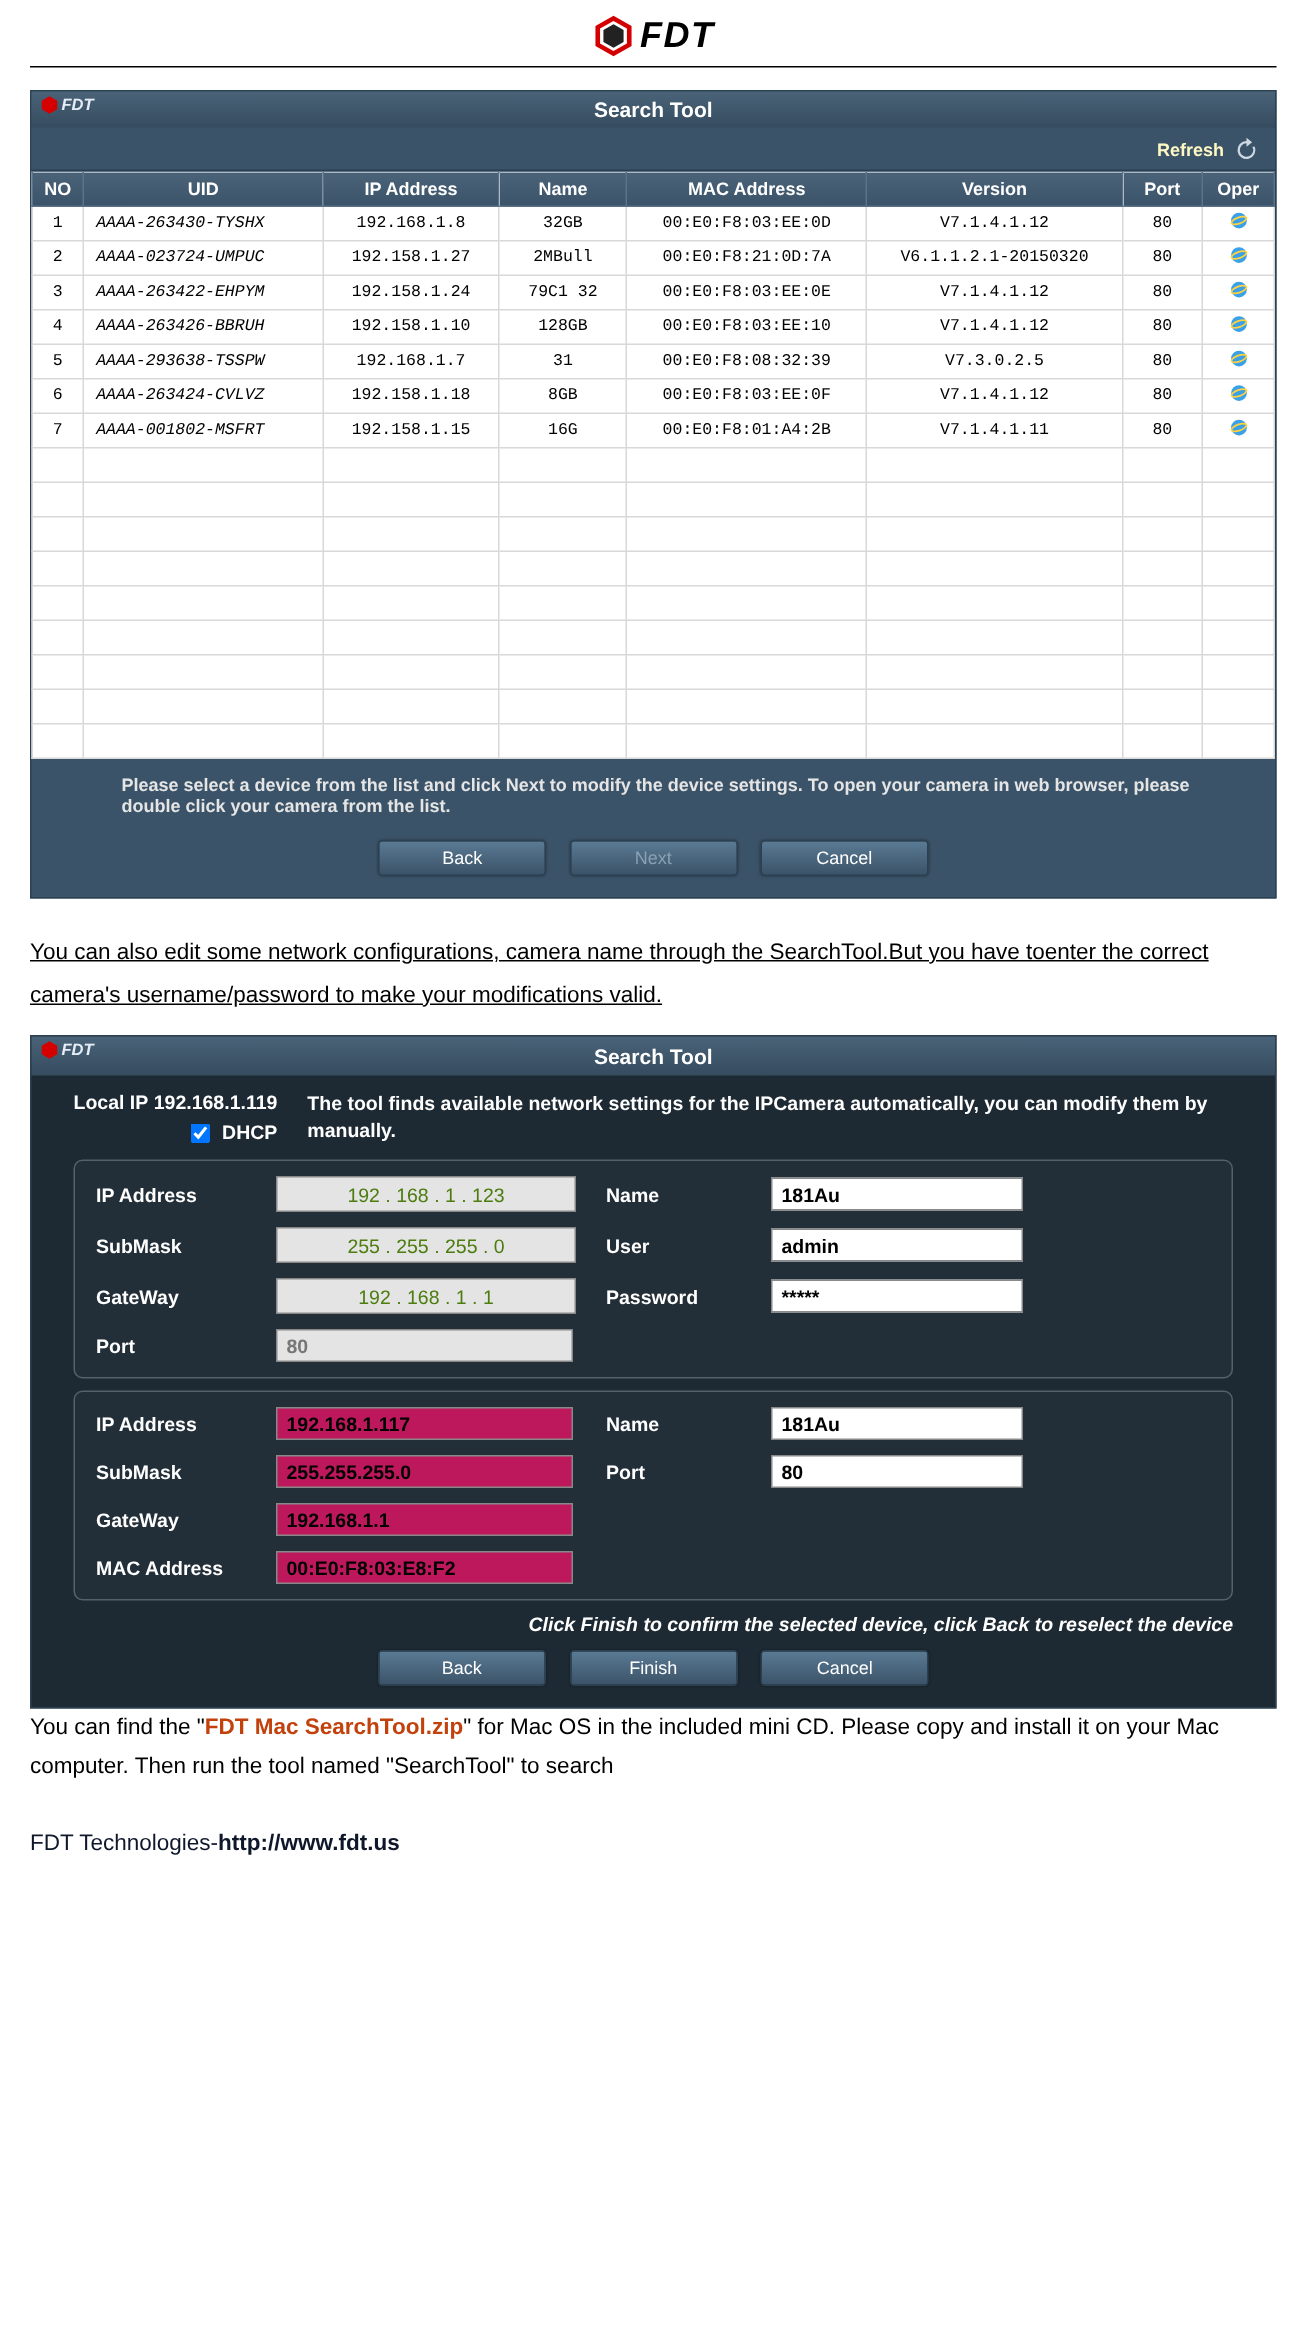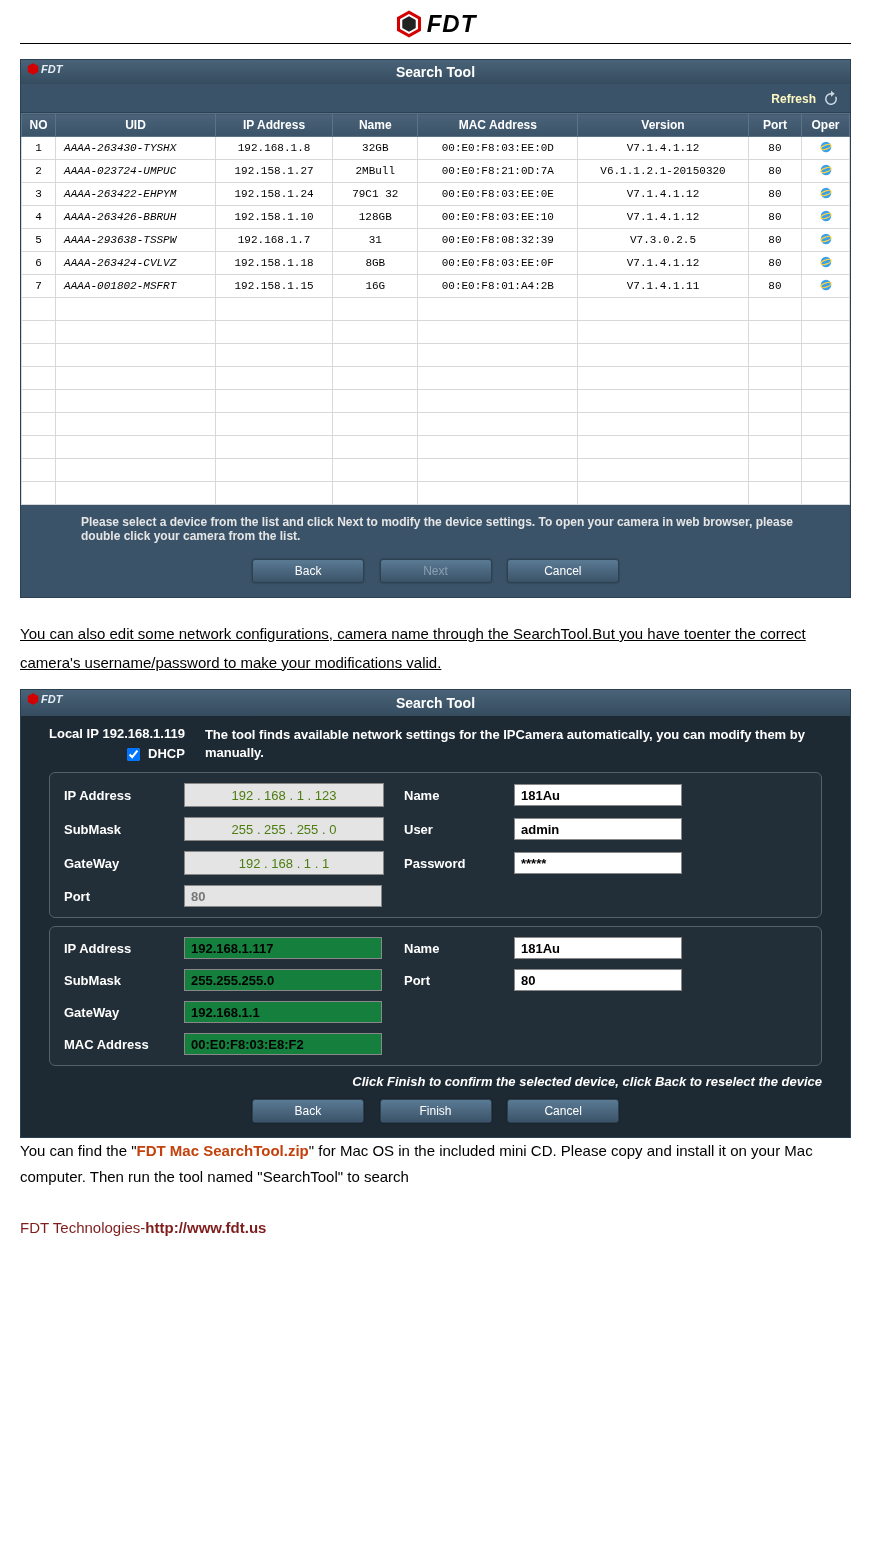--- a/index.html
+++ b/index.html
@@ -196,21 +196,21 @@
     border: 1px solid #888;
     height: 22px;
     padding: 0 6px;
     width: 168px;
     font-weight: bold;
     font-size: 13px;
     font-family: Arial, sans-serif;
     box-sizing: border-box;
   }
   .tfield2 {
-    background: #15803d;
+    background: #be185d;
     color: #000;
     border: 1px solid #888;
     height: 22px;
     padding: 0 6px;
     width: 198px;
     font-weight: bold;
     font-size: 13px;
     font-family: Arial, sans-serif;
     box-sizing: border-box;
   }
@@ -224,21 +224,21 @@
     font-weight: bold;
     font-size: 16px;
     margin-top: 32px;
     margin-bottom: 2px;
   }
   .arial { font-family: Arial, sans-serif; }
   .footer {
     margin-top: 30px;
     font-size: 15px;
   }
-  .red { color: #7f1d1d; }
+  .red { color: #0f172a; }
   .bluebold { color: #c2410c; font-weight: bold; }
 </style>
 </head>
 <body>
 
 <div class="page">
 
   <div class="logo-bar">
     <span class="logo">
       <svg class="logo-icon" viewBox="0 0 100 100">

